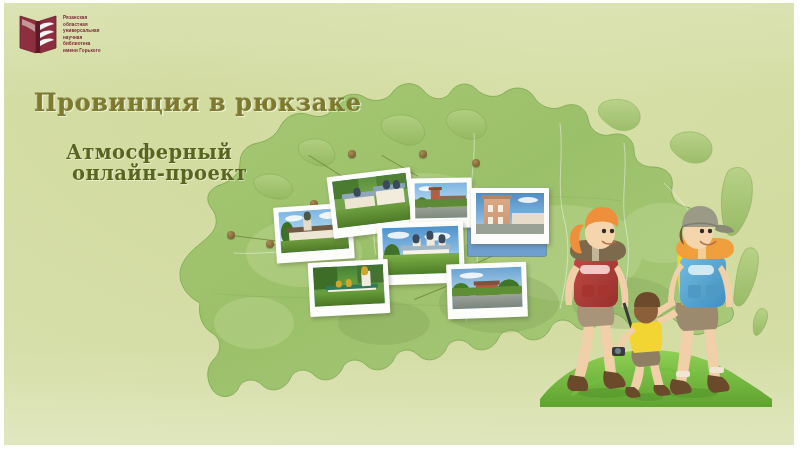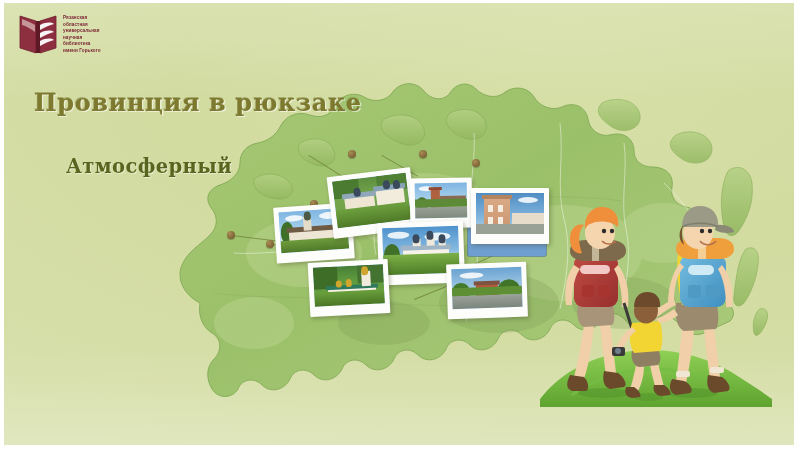--- a/index.html
+++ b/index.html
@@ -53,21 +53,21 @@
   .main-title{
     position:absolute; left:30px; top:85px;
     font-family:"DejaVu Serif", serif;
     font-size:24px; font-weight:700;
     letter-spacing:.6px;
     color:#7d7a2f;
     text-shadow: 1.3px 1.3px 0 rgba(255,255,255,.55), -0.6px -0.6px 0 rgba(90,80,20,.35);
     white-space:nowrap;
   }
   .sub-title{
-    position:absolute; left:62px; top:153px;
+    position:absolute; left:62px; top:139px;
     font-family:"DejaVu Serif", serif;
     font-size:19.5px; font-weight:700;
     line-height:1.1;
     letter-spacing:.4px;
     color:#58651f;
     text-shadow: 1px 1px 0 rgba(255,255,255,.45);
   }
   .sub-title .l2{ display:block; margin-left:6px; }
 
   
@@ -501,20 +501,21 @@
           <ellipse cx="114" cy="112" rx="12" ry="12.5" fill="#8a5f3a"></ellipse>
           <path d="M102,108 C102,98 108,93 115,93 C124,93 129,99 128,108 Z" fill="#6d4a2b"></path>
         </g>
       </svg>
     </div>
 
     <div class="title-block">
       <div class="main-title">Провинция в рюкзаке</div>
       <div class="sub-title">
         <span class="l1">Атмосферный</span>
+        <span class="l2">онлайн-проект</span>
       </div>
     </div>
 
     <div class="logo">
       <span class="logo-book">
         <svg viewBox="0 0 40 43" aria-hidden="true">
 
           <path d="M2,4 L18,9 L18,41 L2,36 Z" fill="#8e2f3f"></path>
           <path d="M2,4 L18,9 L18,41 L2,36 Z" fill="none" stroke="#6e1f2d" stroke-width="0.8"></path>
 

